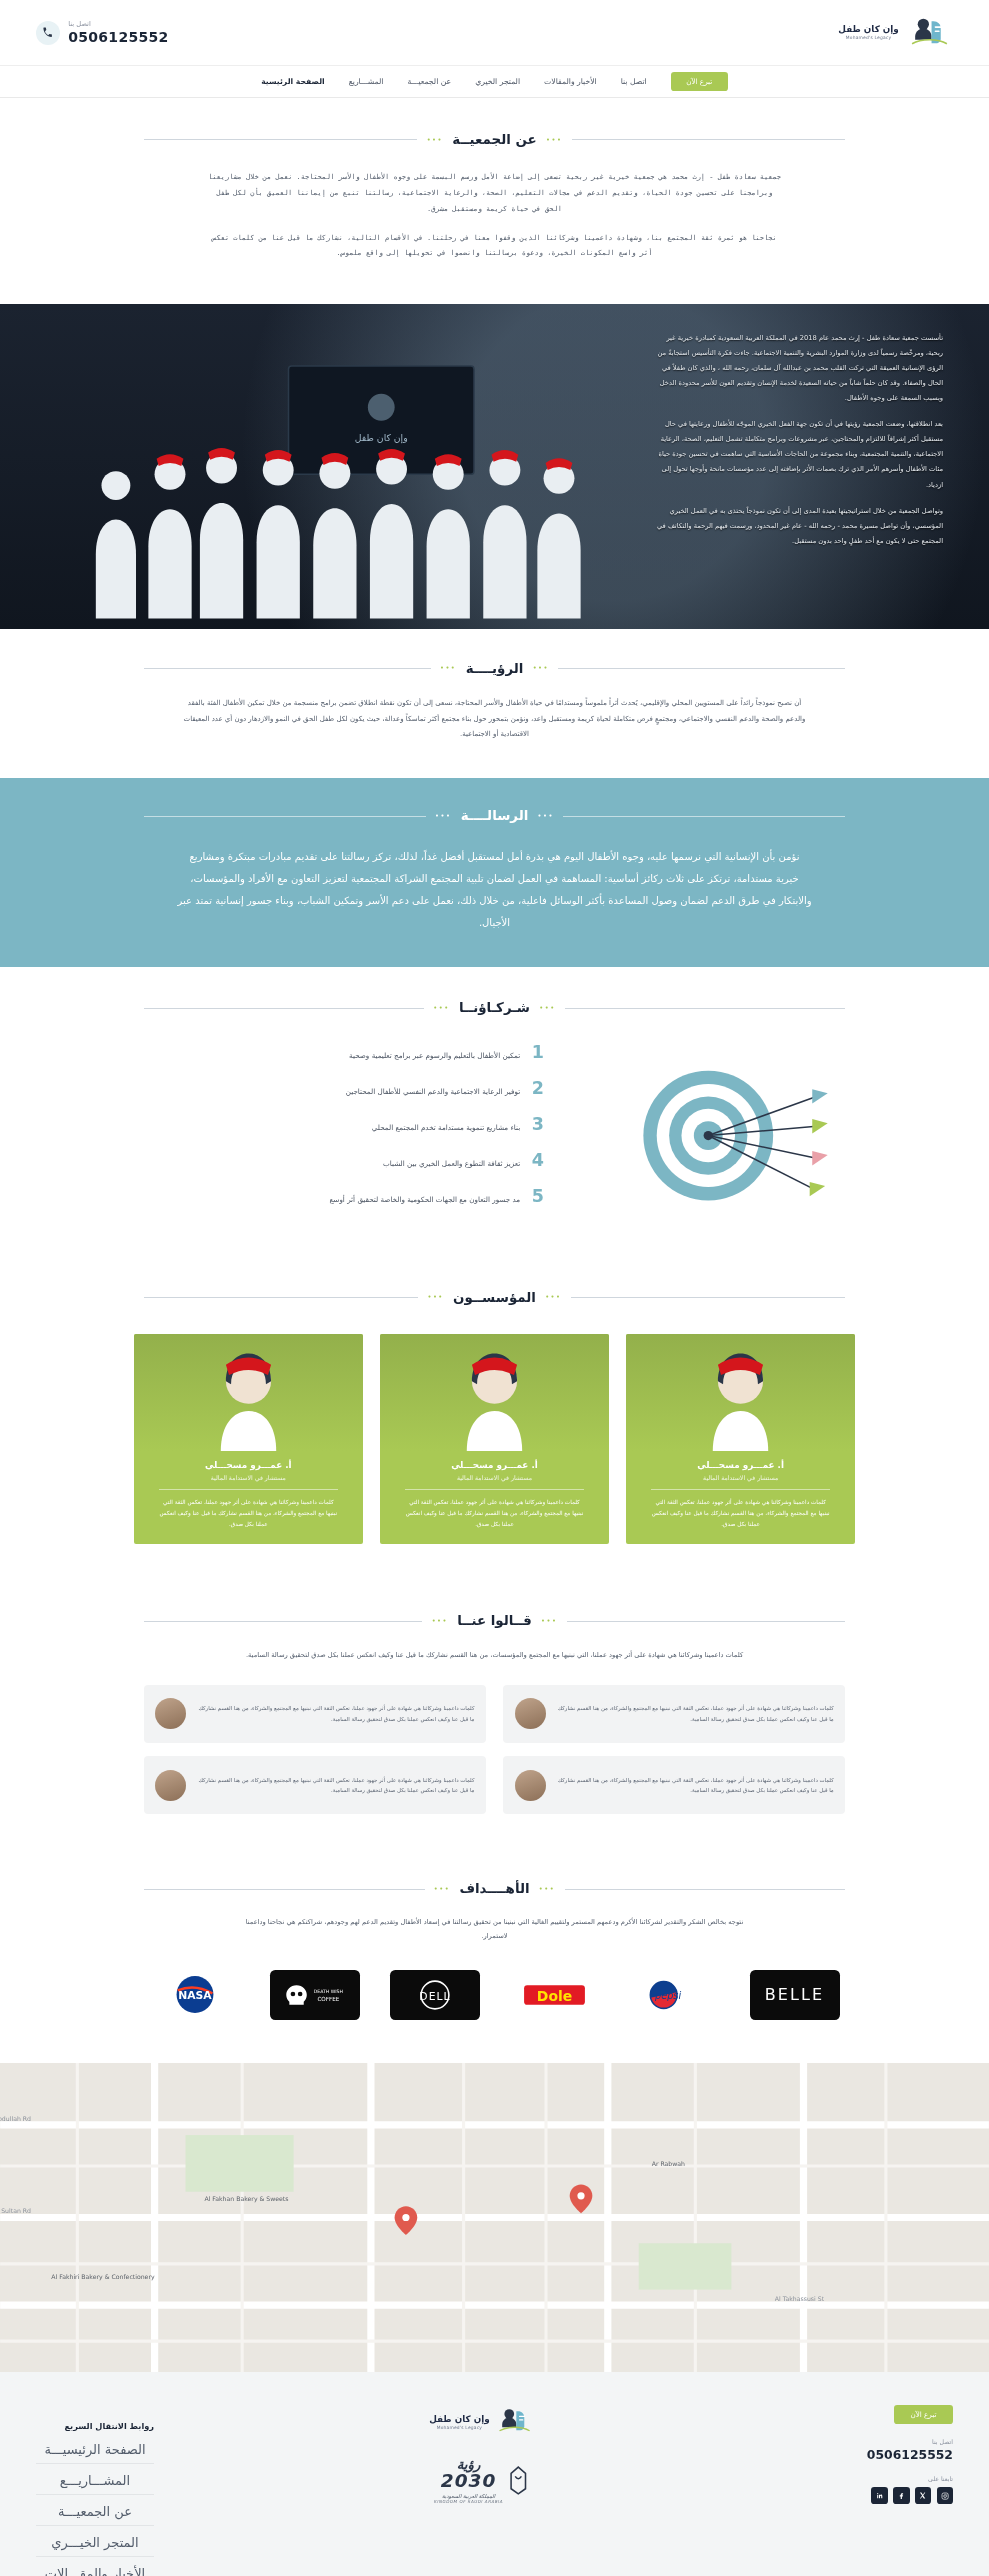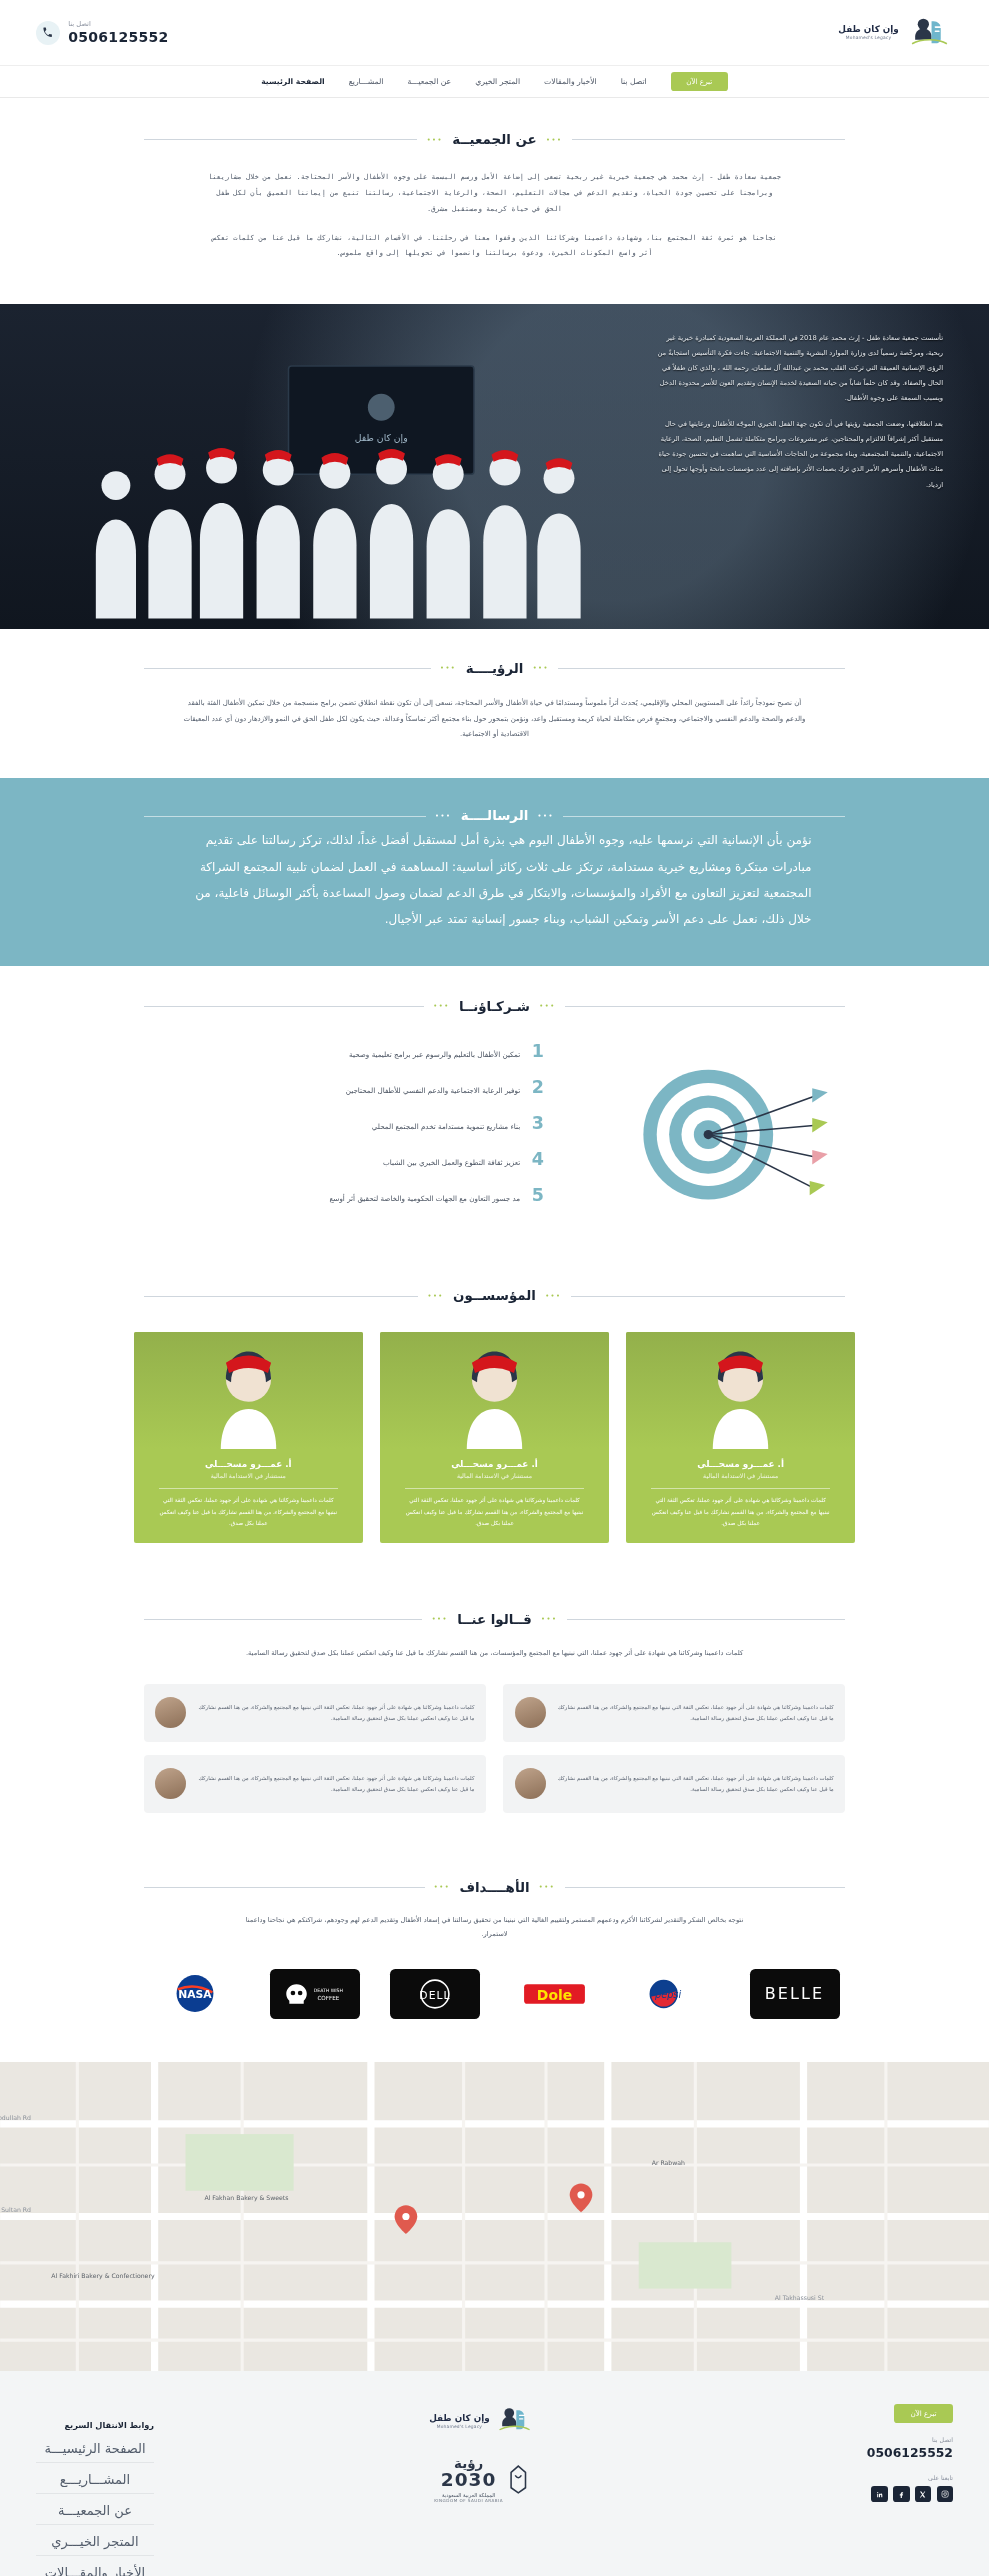--- a/index.html
+++ b/index.html
@@ -128,22 +128,22 @@
 
   
   .mission {
     background: #7cb6c4;
     padding: 30px 0 33px;
   }
   .mission .sec-title { color: #ffffff; }
   .mission .sec-head .line { background: rgba(255,255,255,.55); }
   .mission .sec-head .dots { color: #ffffff; }
   .mission-body {
-    width: 634px; margin: 4px auto 0; 
-    font-size: 12px; line-height: 2.2; color: #ffffff;
+    width: 634px; margin: 23px auto 0; text-align: center;
+    font-size: 10px; line-height: 2.2; color: #ffffff;
   }
 
   
   .goals { padding: 33px 0 36px; background: #fff; }
   .goals-inner {
     width: 721px; margin: 29px auto 0;
     display: flex; align-items: center; justify-content: space-between;
   }
   .goals-list { width: 412px; }
   .goal-row {
@@ -243,21 +243,21 @@
   }
   .f-col { }
   .f-title { font-size: 8.2px; font-weight: bold; color: #1b2536; margin-bottom: 11.3px; margin-top: 16px; }
   .f-links { list-style: none; }
   .f-links li {
     font-size: 13px; color: #525c6b; margin-bottom: 8.8px; cursor: pointer;
     border-bottom: 0.5px solid #e2e5e7; padding-bottom: 6.2px; width: 118px;
     text-align: center;
   }
   .f-mid { text-align: center; width: 227px; }
-  .vision2030 { margin: 0 auto; }
+  .vision2030 { margin: 0 auto; font-style: italic; }
   .f-left { text-align: right; width: 144px; }
   .f-cta {
     background: #a9c954; color: #fff; border: none; border-radius: 3.1px;
     font-size: 7.2px; padding: 5.2px 16.5px; cursor: pointer; font-family: inherit;
     margin-bottom: 13.4px;
   }
   .f-phone-label { font-size: 6.2px; color: #8c93a0; margin-bottom: 2.1px; }
   .f-phone { font-size: 12.4px; font-weight: bold; color: #1b2536; margin-bottom: 13.4px;}
   .f-social-label { font-size: 6.2px; color: #8c93a0; margin-bottom: 5.2px;}
   .socials { display: flex; gap: 5.2px; justify-content: flex-start; }
@@ -379,20 +379,21 @@
       <path d="M624 298q26-18 52 0l-4 14q-22-12-44 0z"></path>
       <path d="M734 290q26-18 52 0l-4 14q-22-12-44 0z"></path>
       <path d="M844 300q26-18 52 0l-4 14q-22-12-44 0z"></path>
       <path d="M954 292q26-18 52 0l-4 14q-22-12-44 0z"></path>
       <path d="M1059 308q26-18 52 0l-4 14q-22-12-44 0z"></path>
     </g>
   </svg>
   <div class="hero-text">
     <p>تأسست جمعية سعادة طفل - إرث محمد عام 2018 في المملكة العربية السعودية كمبادرة خيرية غير ربحية، ومرخّصة رسمياً لدى وزارة الموارد البشرية والتنمية الاجتماعية. جاءت فكرة التأسيس استجابةً من الرؤى الإنسانية العميقة التي تركت القلب محمد بن عبدالله آل سلمان، رحمه الله ، والذي كان طفلاً في الحال والصفاء. وقد كان حلماً شاباً من حياته السعيدة لخدمة الإنسان وتقديم العون للأسر محدودة الدخل وبسبب السمعة على وجوه الأطفال.</p>
     <p>بعد انطلاقتها، وضعت الجمعية رؤيتها في أن تكون جهة الفعل الخيري الموجّه للأطفال ورعايتها في حال مستقبل أكثر إشراقاً للالتزام والمحتاجين، عبر مشروعات وبرامج متكاملة تشمل التعليم، الصحة، الرعاية الاجتماعية، والتنمية المجتمعية، وبناء مجموعة من الحاجات الأساسية التي ساهمت في تحسين جودة حياة مئات الأطفال وأسرهم الأمر الذي ترك بصمات الأثر بإضافته إلى عدد مؤسسات مانحة وأوجها تحول إلى ازدياد.</p>
+    <p>وتواصل الجمعية من خلال استراتيجيتها بعيدة المدى إلى أن تكون نموذجاً يحتذى به في العمل الخيري المؤسسي، وأن تواصل مسيرة محمد - رحمه الله - عام غير المحدود، ورسمت فيهم الرحمة والتكاتف في المجتمع حتى لا يكون مع أحد طفلٍ واحد بدون مستقبل.</p>
   </div>
 </section>
 
 <section class="vision">
   <div class="sec-head">
     <span class="line"></span>
     <span class="dots">•••</span>
     <span class="sec-title">الرؤيــــة</span>
     <span class="dots">•••</span>
     <span class="line"></span>

